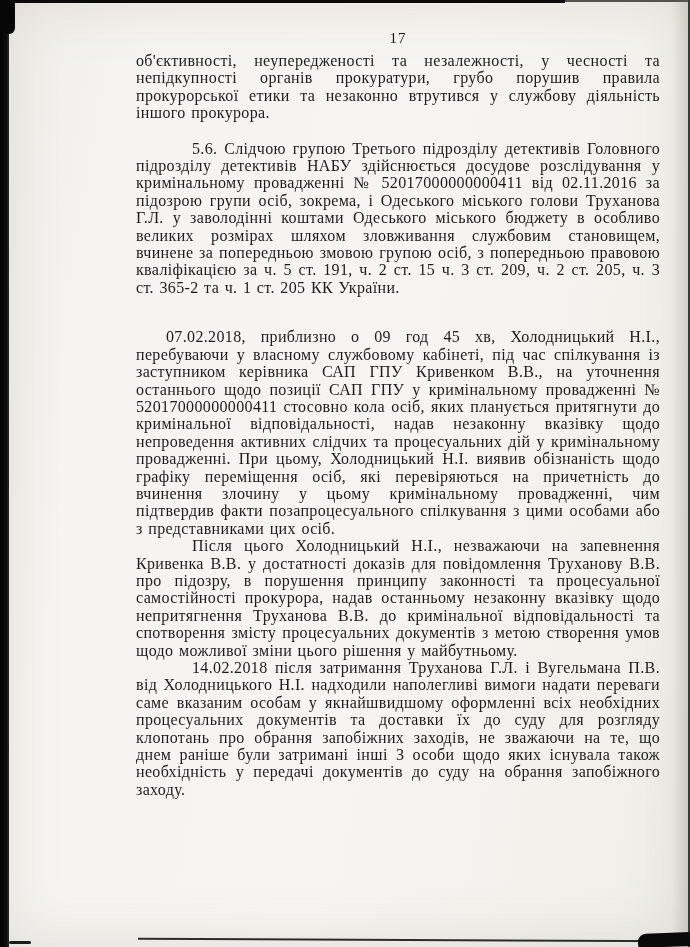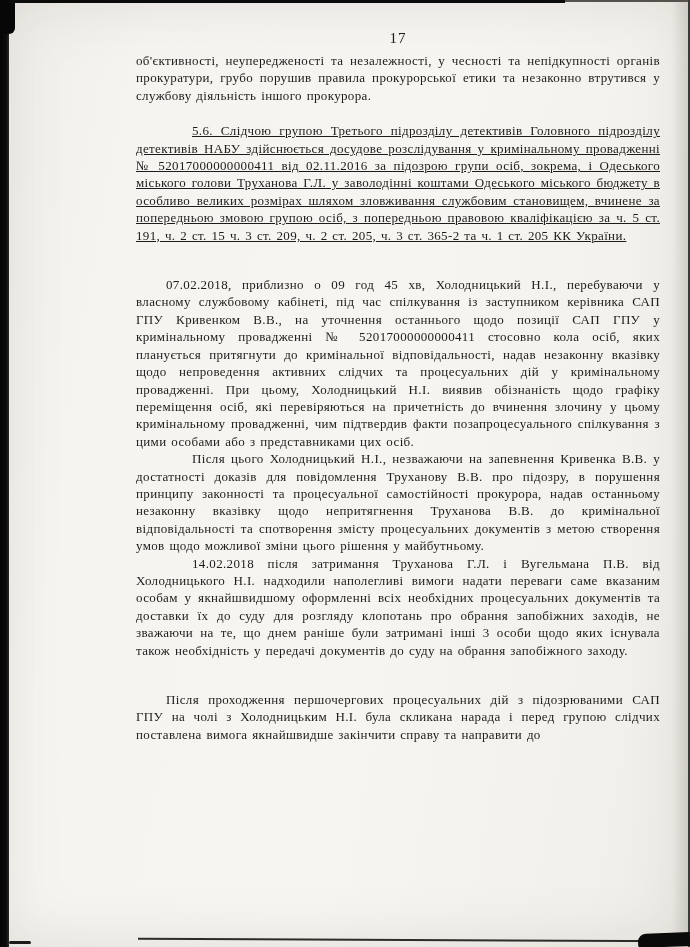--- a/index.html
+++ b/index.html
@@ -81,30 +81,30 @@
     font-size: 15px;
     letter-spacing: 1px;
   }
   .text-block {
     position: absolute;
     top: 52px; left: 136px;
     width: 524px;
   }
   .para {
     margin: 0;
-    font-size: 13px;
+    font-size: 16px;
     line-height: 17.4px;
     letter-spacing: 0.35px;
     word-spacing: 1.2px;
     text-align: justify;
     text-justify: inter-word;
   }
   .indent-lg { text-indent: 56px; }
   .indent-md { text-indent: 30px; margin-top: 32px; }
-  .gap-before { margin-top: 18px; text-decoration: underline; }
+  .gap-before { margin-top: 18px; }
 </style>
 </head>
 <body>
 
 <div class="page">
 
   <div class="edge-left"></div>
   <div class="edge-left-top"></div>
   <div class="edge-top"></div>
   <div class="edge-top-right"></div>
@@ -115,16 +115,15 @@
   <div class="speck-bottom-left"></div>
 
   <div class="page-number">17</div>
 
   <div class="text-block">
     <p class="para">об'єктивності, неупередженості та незалежності, у чесності та непідкупності органів прокуратури, грубо порушив правила прокурорської етики та незаконно втрутився у службову діяльність іншого прокурора.</p>
     <p class="para indent-lg gap-before">5.6. Слідчою групою Третього підрозділу детективів Головного підрозділу детективів НАБУ здійснюється досудове розслідування у кримінальному провадженні № 52017000000000411 від 02.11.2016 за підозрою групи осіб, зокрема, і Одеського міського голови Труханова Г.Л. у заволодінні коштами Одеського міського бюджету в особливо великих розмірах шляхом зловживання службовим становищем, вчинене за попередньою змовою групою осіб, з попередньою правовою кваліфікацією за ч. 5 ст. 191, ч. 2 ст. 15 ч. 3 ст. 209, ч. 2 ст. 205, ч. 3 ст. 365-2 та ч. 1 ст. 205 КК України.</p>
     <p class="para indent-md">07.02.2018, приблизно о 09 год 45 хв, Холодницький Н.І., перебуваючи у власному службовому кабінеті, під час спілкування із заступником керівника САП ГПУ Кривенком В.В., на уточнення останнього щодо позиції САП ГПУ у кримінальному провадженні № 52017000000000411 стосовно кола осіб, яких планується притягнути до кримінальної відповідальності, надав незаконну вказівку щодо непроведення активних слідчих та процесуальних дій у кримінальному провадженні. При цьому, Холодницький Н.І. виявив обізнаність щодо графіку переміщення осіб, які перевіряються на причетність до вчинення злочину у цьому кримінальному провадженні, чим підтвердив факти позапроцесуального спілкування з цими особами або з представниками цих осіб.</p>
     <p class="para indent-lg">Після цього Холодницький Н.І., незважаючи на запевнення Кривенка В.В. у достатності доказів для повідомлення Труханову В.В. про підозру, в порушення принципу законності та процесуальної самостійності прокурора, надав останньому незаконну вказівку щодо непритягнення Труханова В.В. до кримінальної відповідальності та спотворення змісту процесуальних документів з метою створення умов щодо можливої зміни цього рішення у майбутньому.</p>
     <p class="para indent-lg">14.02.2018 після затримання Труханова Г.Л. і Вугельмана П.В. від Холодницького Н.І. надходили наполегливі вимоги надати переваги саме вказаним особам у якнайшвидшому оформленні всіх необхідних процесуальних документів та доставки їх до суду для розгляду клопотань про обрання запобіжних заходів, не зважаючи на те, що днем раніше були затримані інші 3 особи щодо яких існувала також необхідність у передачі документів до суду на обрання запобіжного заходу.</p>
-    <p class="para indent-md">Після проходження першочергових процесуальних дій з підозрюваними САП ГПУ на чолі з Холодницьким Н.І. була скликана нарада і перед групою слідчих поставлена вимога якнайшвидше закінчити справу та направити до</p>
   </div>
 
 </div>
 
 </body></html>

